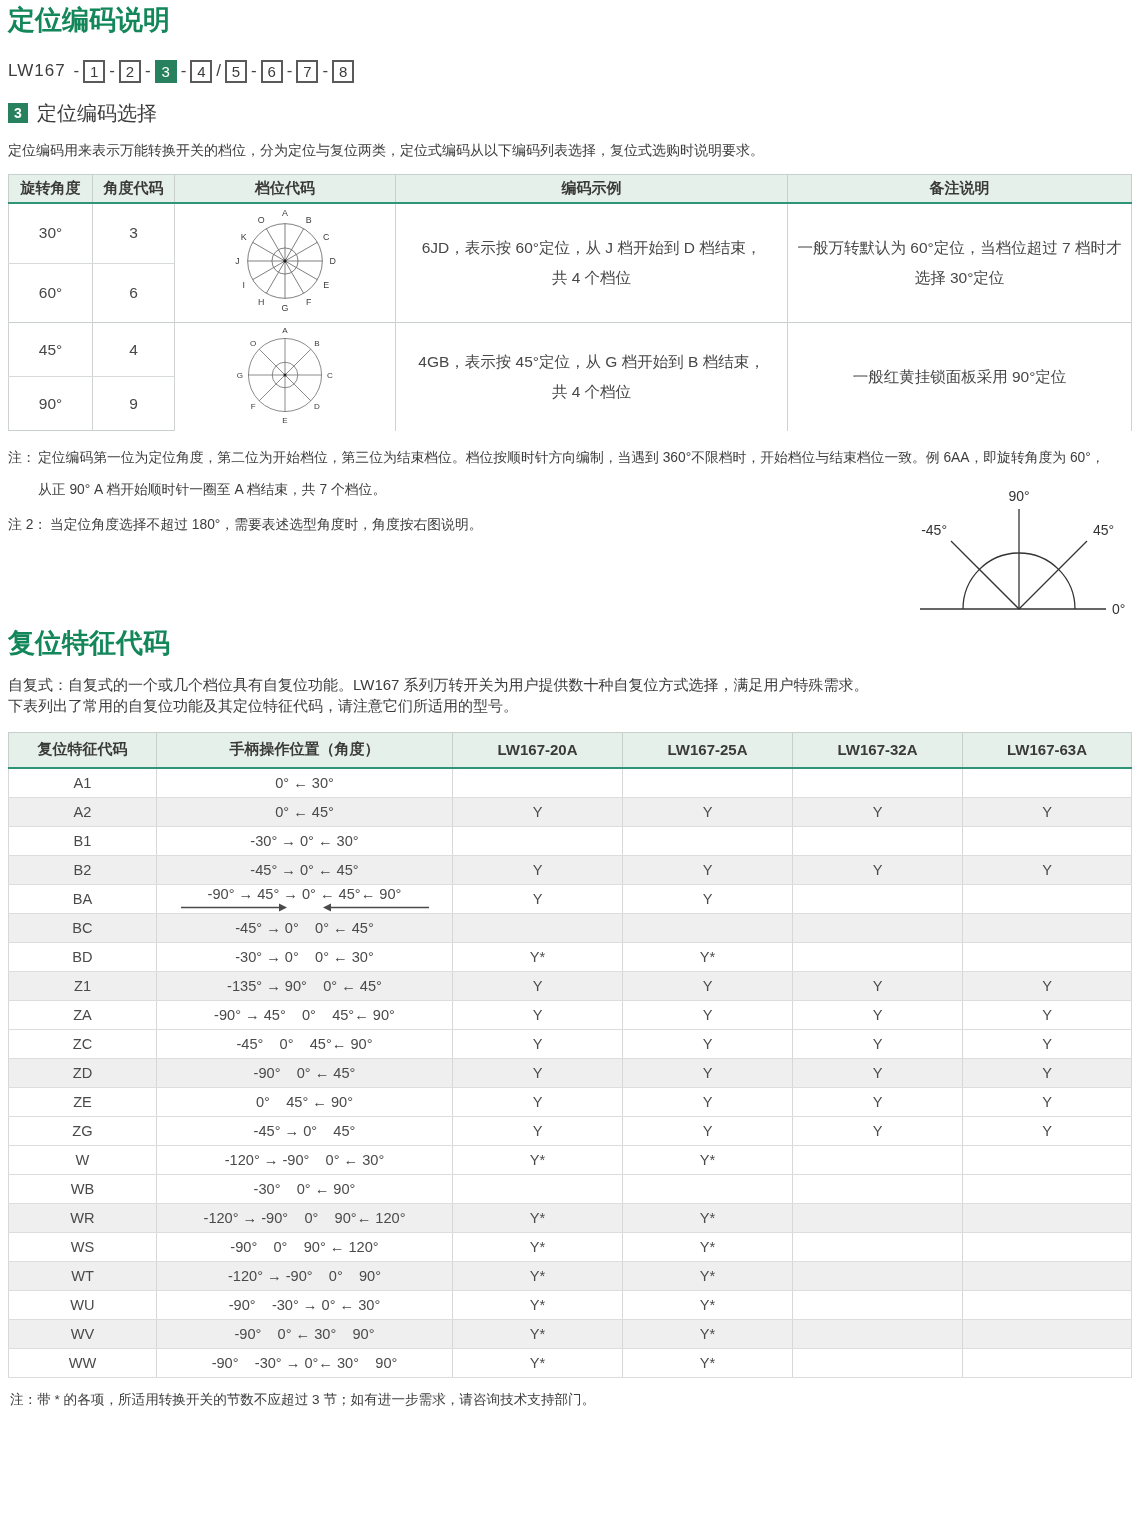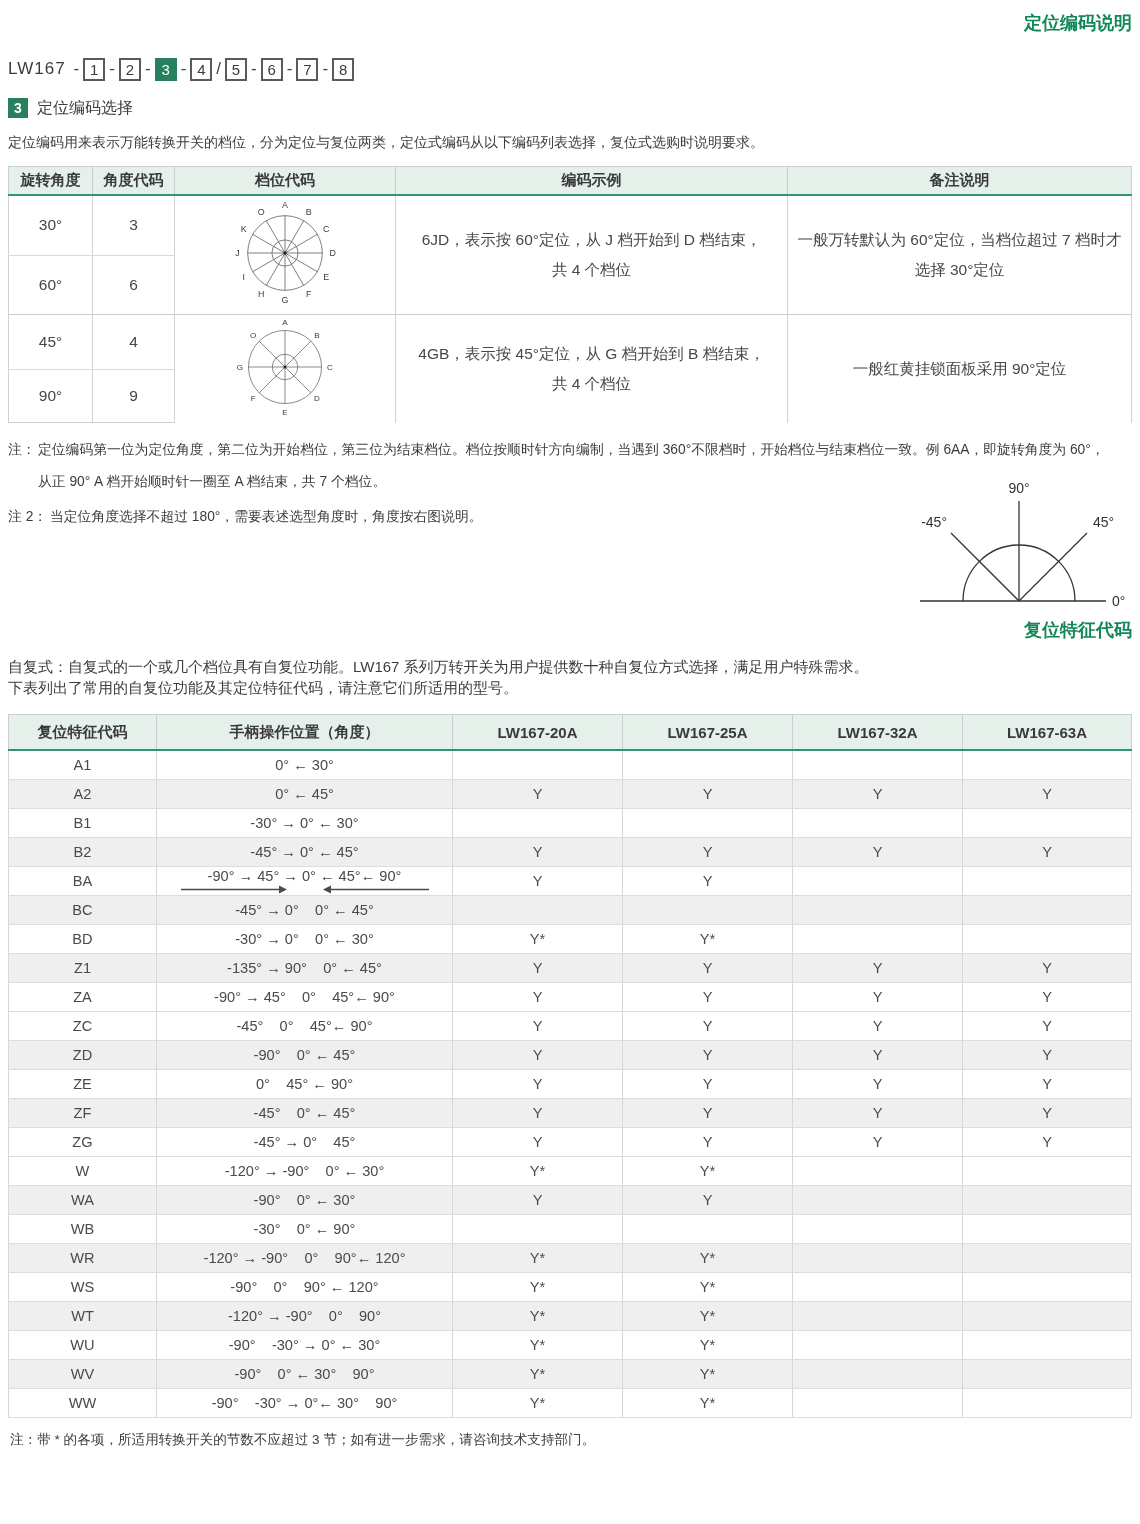--- a/index.html
+++ b/index.html
@@ -2,41 +2,41 @@
 <html><head>
 <meta charset="utf-8">
 <style>
   html,body { margin:0; padding:0; background:#fff; }
   .page {
     width:1140px; height:1524px; background:#fff; position:relative; overflow:hidden;
     font-family:"Liberation Sans","DejaVu Sans",sans-serif; color:#3f3f3f;
   }
   
   .sec-title {
-    color:#13875a; font-size:18px; font-weight:bold; line-height:1.1;
-    margin:8px; padding:6px 0 0 8px;text-align:right;
+    color:#13875a; font-size:27px; font-weight:bold; line-height:1.1;
+    margin:0; padding:6px 0 0 8px;
   }
   
   .model-line { margin:24px 0 0 8px; font-size:17px; color:#3c3c3c; display:flex; align-items:center; }
   .model-prefix { letter-spacing:1px; margin-right:4px; }
   .m-part { display:inline-flex; align-items:center; }
   .m-sep { margin:0 4px; color:#444; }
   .m-box {
     display:inline-flex; align-items:center; justify-content:center;
     width:22px; height:23px; border:2px solid #5a5a5a; font-size:15px; color:#3c3c3c;
     box-sizing:border-box; background:#fff;
   }
   .m-box.hl { background:#27815e; border-color:#27815e; color:#fff; }
   
   .badge-line { margin:17px 0 0 8px; display:flex; align-items:center; }
   .badge-num {
     width:20px; height:20px; background:#27815e; color:#fff; font-size:14px; font-weight:bold;
     display:inline-flex; align-items:center; justify-content:center; margin-right:9px;
   }
-  .badge-label { font-size:16px; color:#3c3c3c; }
+  .badge-label { font-size:20px; color:#3c3c3c; }
   .intro { margin:15px 0 0 8px; font-size:14px; color:#3c3c3c; }
   
   table { border-collapse:collapse;padding-left:40px; }
   .t1 { margin:14px 0 0 8px; width:1124px; table-layout:fixed; }
   .t1 th {
     background:#e6f0ea; border:1px solid #c9cfcc; border-bottom:2px solid #2f9478;
     height:25px; font-size:15px; font-weight:bold; color:#3a3a3a; text-align:center;
   }
   .t1 td { border-left:1px solid #cfd3d1; border-right:1px solid #cfd3d1; text-align:center;
     font-size:15.5px; color:#474747; }
@@ -407,61 +407,39 @@
     <td class="c-code">ZE</td>
     <td class="c-pos">
       <div class="c-pos-text">0°    45° ← 90°</div>
 
     </td>
     <td class="c-val">Y</td>
     <td class="c-val">Y</td>
     <td class="c-val">Y</td>
     <td class="c-val">Y</td>
   </tr>
-        <tr class="alt">
-    <td class="c-code">ZF</td>
-    <td class="c-pos">
-      <div class="c-pos-text">-45°    0° ← 45°</div>
-
-    </td>
-    <td class="c-val">Y</td>
-    <td class="c-val">Y</td>
-    <td class="c-val">Y</td>
-    <td class="c-val">Y</td>
-  </tr>
         <tr>
     <td class="c-code">ZG</td>
     <td class="c-pos">
       <div class="c-pos-text">-45° → 0°    45°</div>
 
     </td>
     <td class="c-val">Y</td>
     <td class="c-val">Y</td>
     <td class="c-val">Y</td>
     <td class="c-val">Y</td>
   </tr>
         <tr>
     <td class="c-code">W</td>
     <td class="c-pos">
       <div class="c-pos-text">-120° → -90°    0° ← 30°</div>
 
     </td>
     <td class="c-val">Y*</td>
     <td class="c-val">Y*</td>
-    <td class="c-val"></td>
-    <td class="c-val"></td>
-  </tr>
-        <tr class="alt">
-    <td class="c-code">WA</td>
-    <td class="c-pos">
-      <div class="c-pos-text">-90°    0° ← 30°</div>
-
-    </td>
-    <td class="c-val">Y</td>
-    <td class="c-val">Y</td>
     <td class="c-val"></td>
     <td class="c-val"></td>
   </tr>
         <tr>
     <td class="c-code">WB</td>
     <td class="c-pos">
       <div class="c-pos-text">-30°    0° ← 90°</div>
 
     </td>
     <td class="c-val"></td>

